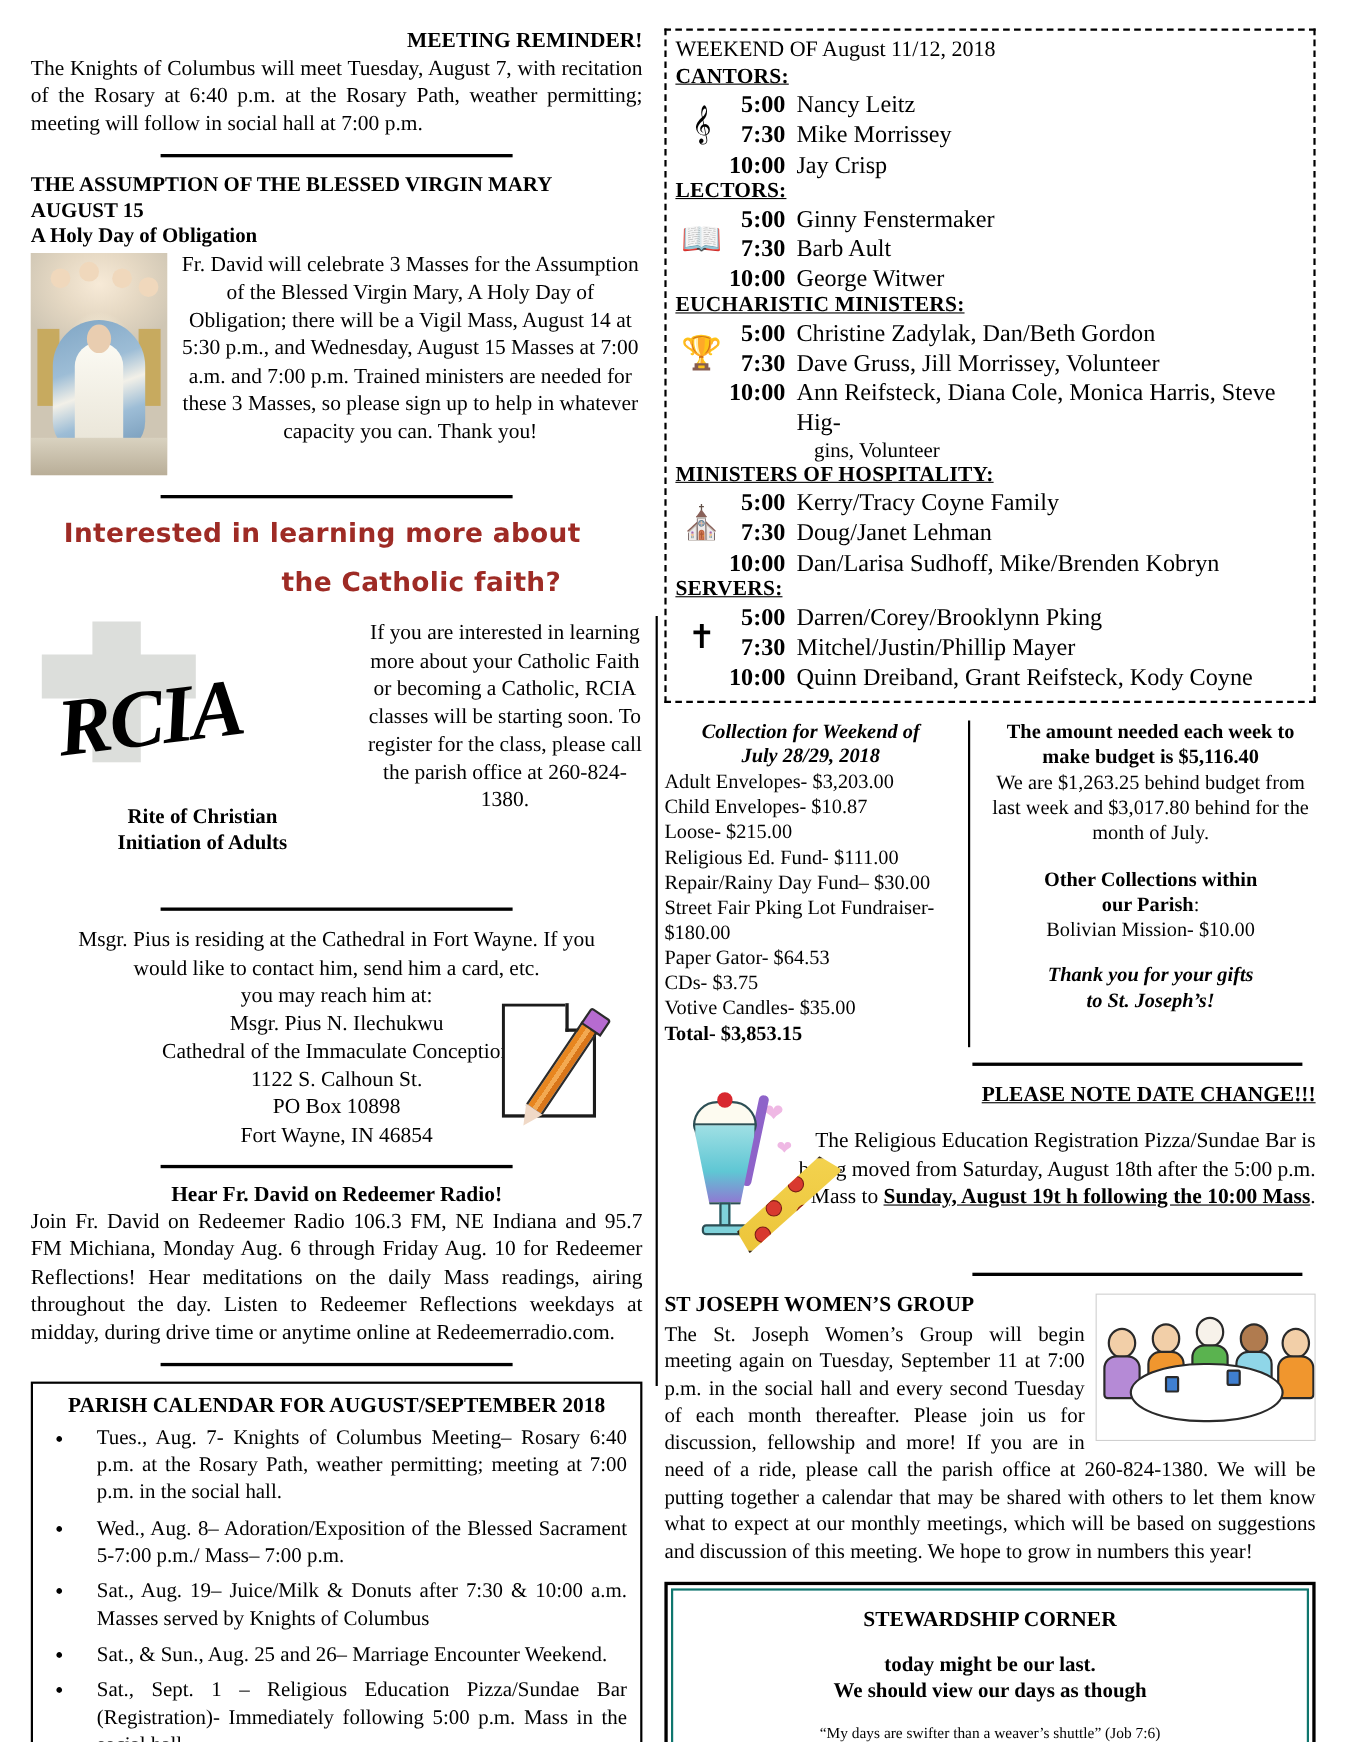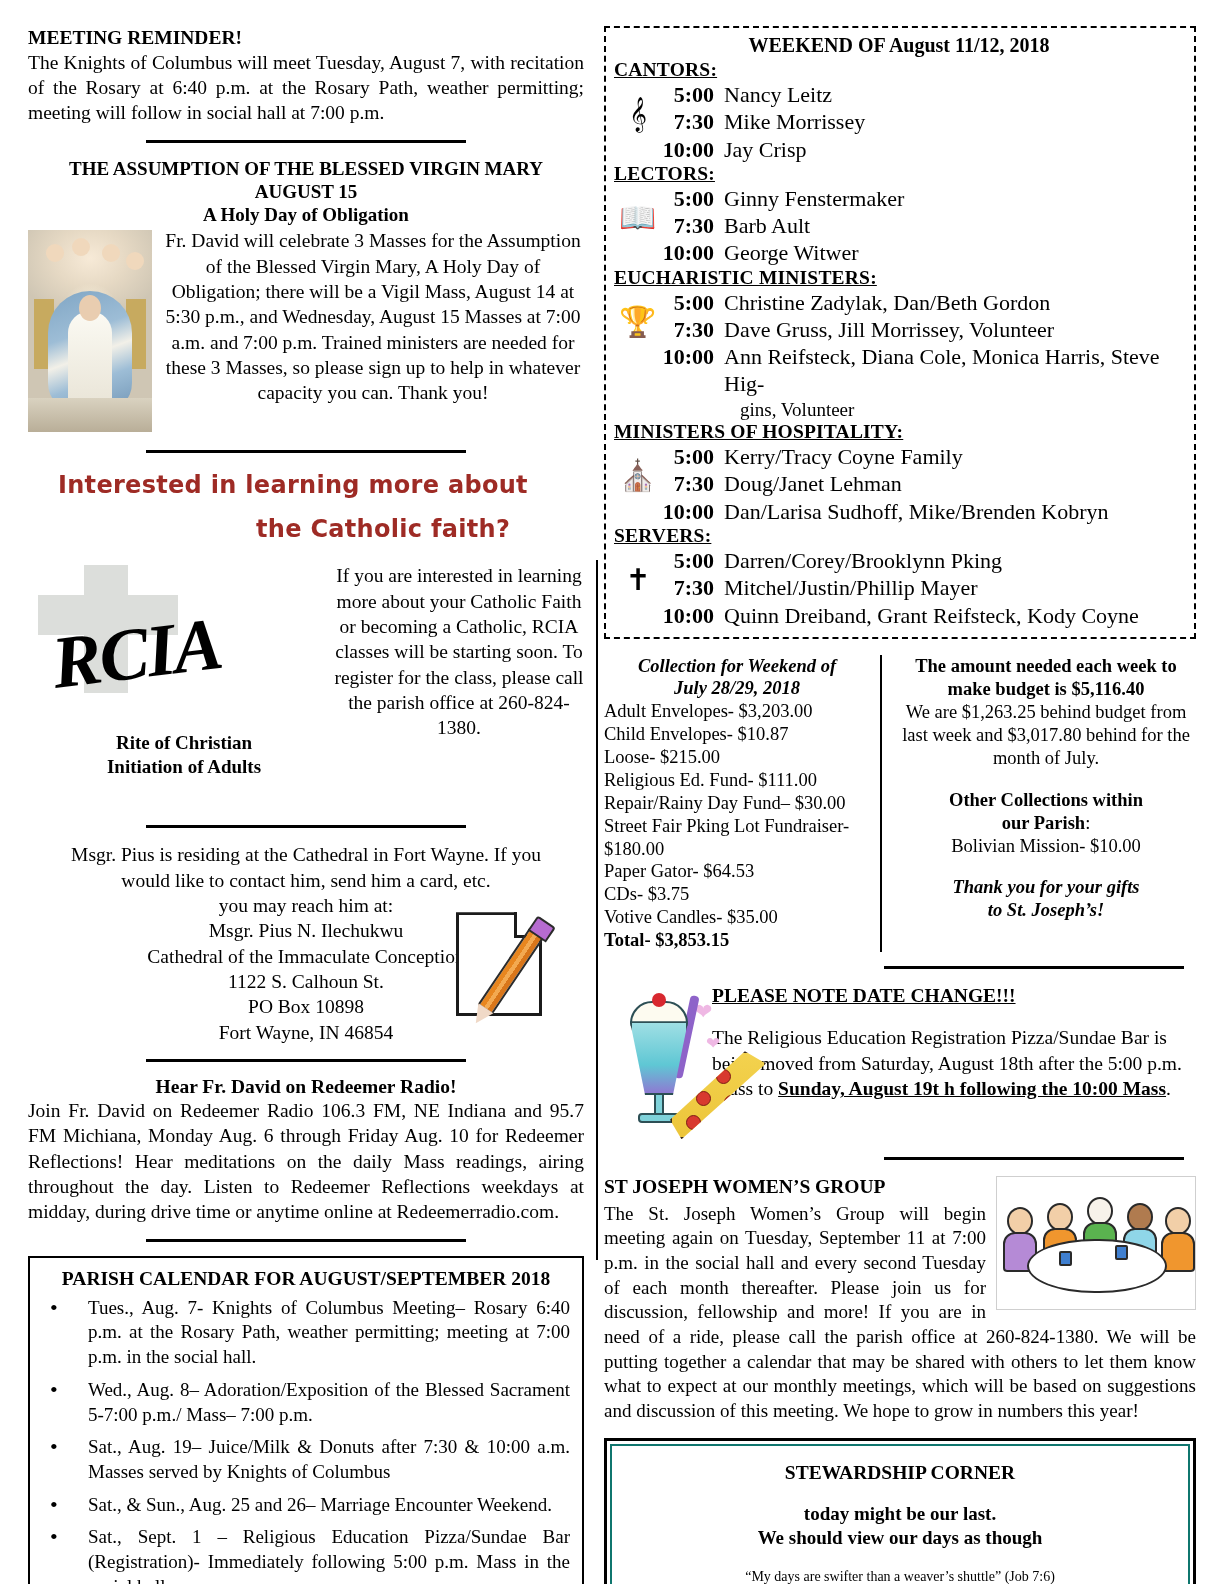--- a/index.html
+++ b/index.html
@@ -29,25 +29,25 @@
   .hr-short {
     width: 320px; height: 0; margin: 14px auto 14px auto;
     border-top: 3px solid #000;
   }
   .hr-short.r { width: 300px; }
 
   
   .kofc-block { display: flex; align-items: flex-start; gap: 8px; }
   .kofc-logo { width: 100px; height: 112px; flex: 0 0 100px; position: relative; }
   .kofc-text { flex: 1; font-size: 19.5px; line-height: 1.28; }
-  .kofc-text .hd { text-align: left; font-weight: bold; font-size: 19.5px; }
+  .kofc-text .hd { text-align: right; font-weight: bold; font-size: 19.5px; }
   .kofc-text .bd { text-align: justify; text-align-last: left; }
 
   
-  .assump-head { font-weight: bold; font-size: 19px; text-align: center; line-height: 1.22; }
+  .assump-head { font-weight: bold; font-size: 19px; line-height: 1.22; }
   .assump-wrap { margin-top: 2px; font-size: 19.5px; line-height: 1.3; }
   .mary-img {
     float: left; width: 124px; height: 202px; margin: 2px 10px 4px 0;
     border: 0;
     background:
       radial-gradient(ellipse 60% 30% at 50% 14%, #f7ead7 0%, #e6d9c4 48%, #cfc6b4 100%),
       linear-gradient(#efe6d6, #ded3c0);
     position: relative; overflow: hidden;
   }
   .mary-img .halo {
@@ -151,21 +151,21 @@
     font-size: 19px; line-height: 1.3; text-align: justify; text-align-last: left;
   }
   .cal-list li:before {
     content: '\2022'; position:absolute; left: 8px; top: -2px; font-size: 22px;
   }
 
   
   .sched-box {
     border: 2px dashed #000; padding: 6px 10px 8px 8px;
   }
-  .sched-title { text-align:center; font-weight:bold; font-size: 20px; margin-bottom: 2px; }
+  .sched-title { text-align:left; font-weight:normal; font-size: 20px; margin-bottom: 2px; }
   .sched-group { margin-bottom: 0px; }
   .sched-cat {
     font-weight: bold; font-size: 19.5px; text-decoration: underline; letter-spacing:.2px;
   }
   .sched-rows { position: relative; padding-left: 48px; }
   .sched-icon {
     position:absolute; left: 0; top: 4px; width: 48px; height: 58px;
     display:flex; align-items:center; justify-content:center;
     font-size: 30px; line-height:1;
   }
@@ -202,21 +202,21 @@
   .heart1, .heart2 { position:absolute; color:#efb8e4; font-size:22px; }
   .heart1 { left: 86px; top: 6px; }
   .heart2 { left: 98px; top: 40px; font-size: 17px; }
   .pizza {
     position:absolute; left: 62px; top: 58px; width: 96px; height: 88px;
     background: linear-gradient(#f3d24e, #ecc53a);
     border: 2px solid #3a2a12;
     clip-path: polygon(78% 0, 100% 14%, 12% 100%, 0 78%);
   }
   .pep { position:absolute; background:#d8392f; border:1px solid #7d1d16; border-radius:50%; width:15px; height:15px; }
-  .dc-text { margin-left: 108px; text-align:left; font-size: 19.5px; line-height:1.32; }
+  .dc-text { margin-left: 108px; text-align:right; font-size: 19.5px; line-height:1.32; }
   .dc-title { font-weight:bold; text-decoration: underline; font-size: 19.5px; }
 
   
   .wg-wrap { margin-top: 6px; font-size: 19px; line-height: 1.3; text-align: justify; text-align-last:left; }
   .wg-title { text-align:center; font-weight:bold; font-size:19.5px; margin-bottom:2px; }
   .wg-img {
     float: right; width: 200px; height: 134px; margin: 2px 0 4px 10px;
     border: 1px solid #cfcfcf; background: #fff; position: relative; overflow:hidden;
   }
   .wg-table {

